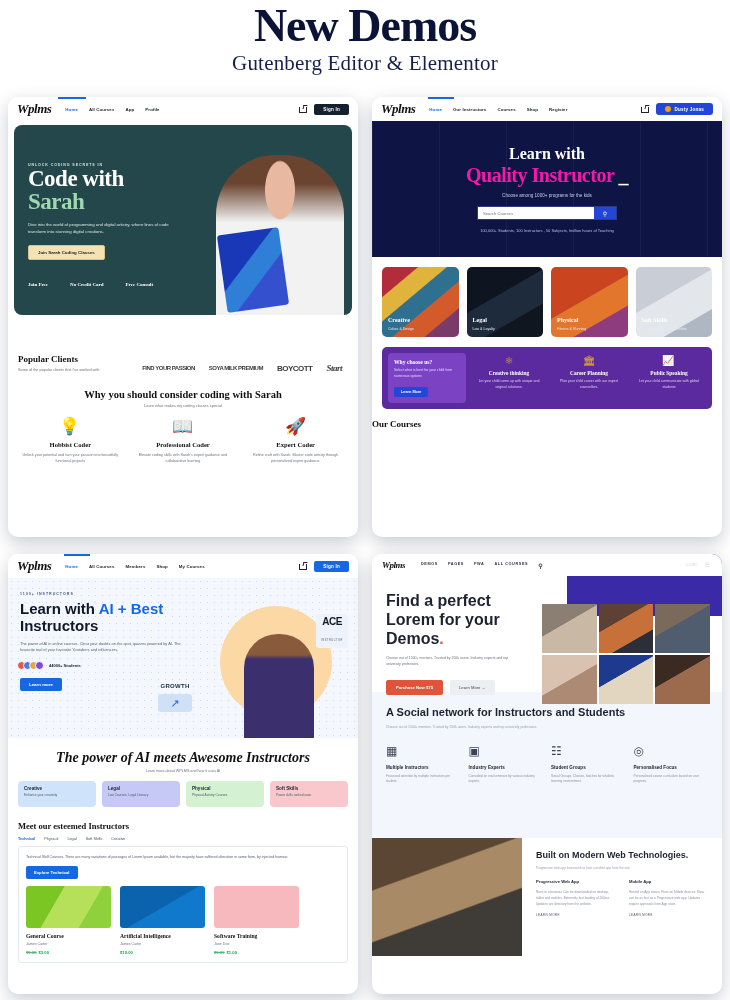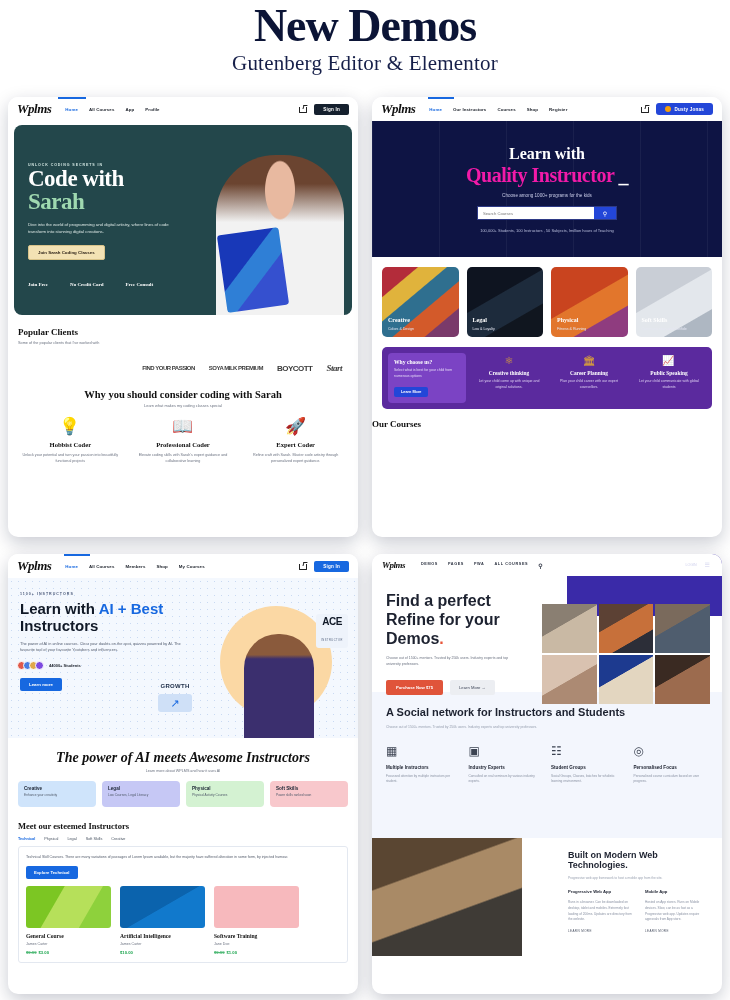--- a/index.html
+++ b/index.html
@@ -80,21 +80,21 @@
     position:absolute; right:8px; bottom:0; width:128px; height:160px;
     background: radial-gradient(ellipse at 50% 22%, #e8b9a0 0 16%, transparent 17%),
                 linear-gradient(180deg, #6b4430 0 18%, #f2f2f2 42% 100%);
     border-radius: 60px 60px 0 0;
   }
   .p1-girl::after {
     content:''; position:absolute; left: 6px; bottom: 6px; width: 62px; height: 78px;
     background: linear-gradient(135deg,#1838b8 0 40%, #2f7fd6 41% 62%, #3550cf 63% 100%);
     transform: rotate(-8deg); border-radius: 3px;
   }
-  .p1-clients { padding: 12px 10px 0; display:flex; align-items:flex-start; }
+  .p1-clients { padding: 12px 10px 0; display:flex; align-items:flex-end; }
   .p1-clients-h { font-family:"Liberation Serif",serif; font-weight:700; font-size:9px; color:#111; }
   .p1-clients-p { font-size:3.8px; color:#6b7280; width:96px; margin-top:3px; line-height:1.6; }
   .logo-row { margin-left:auto; display:flex; gap:14px; align-items:center; padding-right:6px; }
   .clogo { font-weight:800; color:#3b3b3b; font-size:8px; letter-spacing:-.5px;margin-top:36px; }
   .clogo.small { font-size:6px; }
   .clogo.script { font-family:"Liberation Serif",serif; font-style:italic; font-size:9px; }
   .p1-why { text-align:center; margin-top:16px; }
   .p1-why h3 { font-family:"Liberation Serif",serif; font-size:10.5px; color:#111; }
   .p1-why p { font-size:3.9px; color:#6b7280; margin-top:3px; }
   .p1-cards { display:flex; padding: 10px 8px 0; gap:4px; }
@@ -218,21 +218,21 @@
   .p4-photos { position:absolute; right:12px; top:28px; width:168px; height:100px; display:grid; grid-template-columns: repeat(3, 1fr); grid-template-rows: repeat(2, 1fr); gap:2px;}
   .p4-photos div { width:100%; height:100%;}
   .p4-social { background:#f3f6fd; padding: 14px 14px 0; height:146px;}
   .p4-social h3 { font-size:11px; font-weight:700; color:#1d2230;}
   .p4-social > p { font-size:3.4px; color:#98a0b0; margin-top:7px;}
   .p4-feats { display:flex; gap:8px; margin-top:16px;}
   .p4-feat { flex:1;}
   .p4-feat .ic { font-size:12px; color:#3c4352; line-height:1;}
   .p4-feat b { display:block; font-size:4.6px; color:#1d2230; margin-top:8px;}
   .p4-feat p { font-size:3.2px; color:#8a92a3; line-height:1.7; margin-top:4px;}
-  .p4-bottom { display:flex; height:118px;gap:32px;}
+  .p4-bottom { display:flex; height:118px;}
   .p4-img { width:150px; background: linear-gradient(160deg,#5a4632 0 30%, #a98a66 31% 60%, #3f3b36 61% 100%);}
   .p4-tech { flex:1; padding: 12px 12px 0 14px;}
   .p4-tech h3 { font-size:9px; font-weight:700; color:#1d2230;}
   .p4-tech > p { font-size:3.2px; color:#9aa2b1; margin-top:6px;}
   .p4-cols { display:flex; gap:12px; margin-top:9px;}
   .p4-col { flex:1;}
   .p4-col b { display:block; font-size:4.2px; color:#1d2230;}
   .p4-col p { font-size:3.2px; color:#8a92a3; line-height:1.8; margin-top:6px;}
   .p4-col a { display:block; font-size:3px; color:#4b5263; margin-top:6px; letter-spacing:.4px;}
 </style>
@@ -523,21 +523,21 @@
       <div class="p4-photos">
         <div style="background:linear-gradient(150deg,#8a7f72 0 40%,#c9b9a4 41% 100%)"></div>
         <div style="background:linear-gradient(150deg,#5c4134 0 35%,#c7703a 36% 70%,#2c2e38 71% 100%)"></div>
         <div style="background:linear-gradient(150deg,#7a6a5c 0 40%,#4f5d6e 41% 100%)"></div>
         <div style="background:linear-gradient(150deg,#d9c2b0 0 50%,#ac8a73 51% 100%)"></div>
         <div style="background:linear-gradient(150deg,#1d3a8f 0 40%,#e3d6c0 41% 100%)"></div>
         <div style="background:linear-gradient(150deg,#3a2a22 0 40%,#9c6b4e 41% 100%)"></div>
       </div>
       <div class="p4-h1">
         <span>Find a perfect</span><br>
-        <span>Refine for your</span><br>
+        <span>Lorem for your</span><br>
         <span>Demos</span><span class="dot">.</span>
       </div>
       <div class="p4-hp">Choose out of 1500+ mentors. Trusted by 250k users. Industry experts and top university professors.</div>
       <div class="p4-btns">
         <div class="p4-buy">Purchase Now $75</div>
         <div class="p4-more">Learn More →</div>
       </div>
     </div>
 
     <div class="p4-social">

